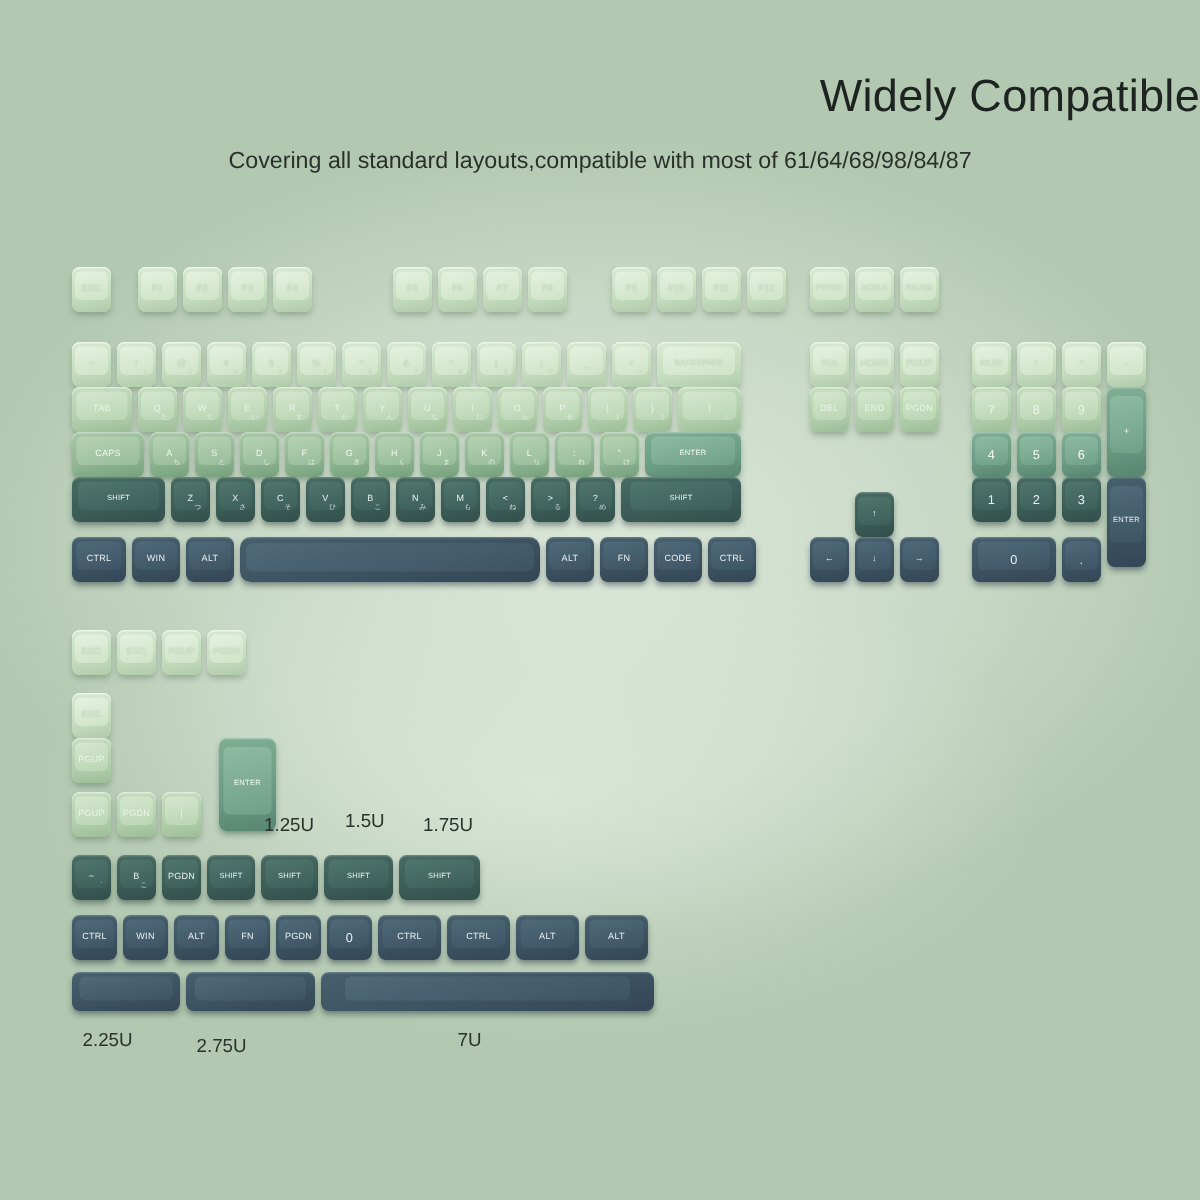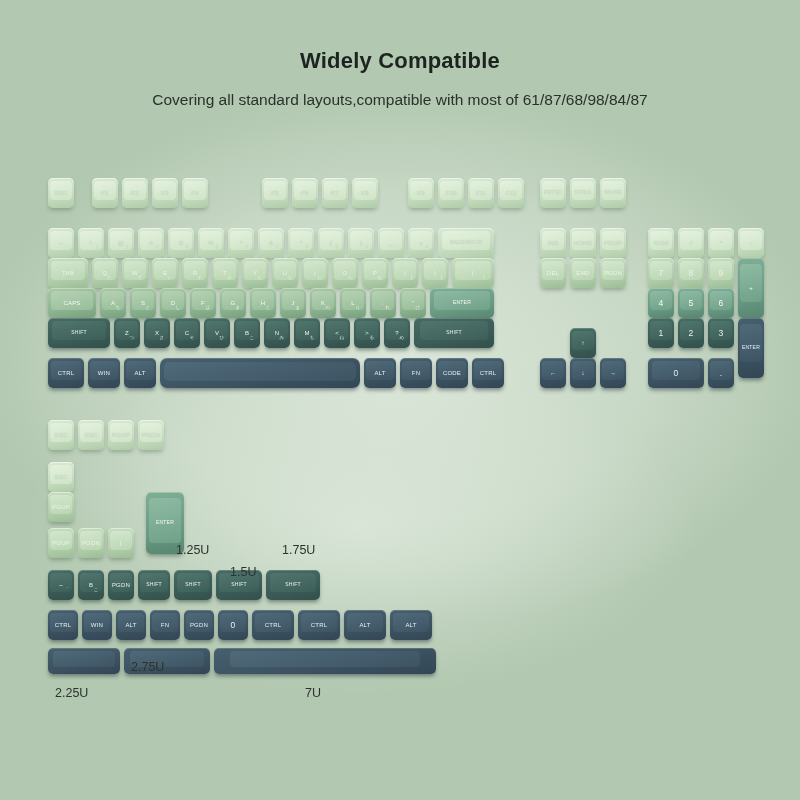--- a/index.html
+++ b/index.html
@@ -26,24 +26,25 @@
 
   .stage { position: absolute; inset: 0; }
 
   
   .heading {
     position: absolute;
     top: 48px; left: 0; right: 0;
     text-align: center;
   }
   .title {
-    font-size: 22px;
-    font-weight: bold;
+    font-size: 30px;
+    font-weight: normal;
     color: #1d2320;
     letter-spacing: 0.2px;
+    text-align: right;
   }
   .subtitle {
     margin-top: 14px;
     font-size: 15.5px;
     line-height: 1.55;
     color: #2a312c;
   }
 
   
   .kc {
@@ -148,21 +149,21 @@
 </head>
 <body>
 
 <div class="backdrop-wash"></div>
 
 <div class="stage">
 
   <div class="heading">
     <div class="title">Widely Compatible</div>
     <div class="subtitle">
-      <div>Covering all standard layouts,compatible with most of 61/87/68/98/84/87</div>
+      <div>Covering all standard layouts,compatible with most of 61/64/68/98/84/87</div>
     </div>
   </div>
 
   <div>
       <div class="kc t-pale" style="left: 48px; top: 178px; width: 26px; height: 30px;">
         <div class="top"></div>
         <span class="lg">ESC</span>
       </div>
       <div class="kc t-pale" style="left: 92px; top: 178px; width: 26px; height: 30px;">
         <div class="top"></div>
@@ -765,22 +766,22 @@
 
   <div>
       <div class="kc t-teal iso" style="left: 146px; top: 492px; width: 38px; height: 62px;">
         <div class="top"></div>
         <span class="lg tiny">ENTER</span>
       </div>
     </div>
 
   <div>
       <div class="sizelabel" style="left: 176px; top: 543px;">1.25U</div>
-      <div class="sizelabel" style="left: 230px; top: 565px;">1.5U</div>
+      <div class="sizelabel" style="left: 230px; top: 540px;">1.5U</div>
       <div class="sizelabel" style="left: 282px; top: 543px;">1.75U</div>
     </div>
   <div>
       <div class="sizelabel" style="left: 55px; top: 686px;">2.25U</div>
-      <div class="sizelabel" style="left: 131px; top: 660px;">2.75U</div>
+      <div class="sizelabel" style="left: 131px; top: 690px;">2.75U</div>
       <div class="sizelabel" style="left: 305px; top: 686px;">7U</div>
     </div>
 
 </div>
 
 </body></html>

